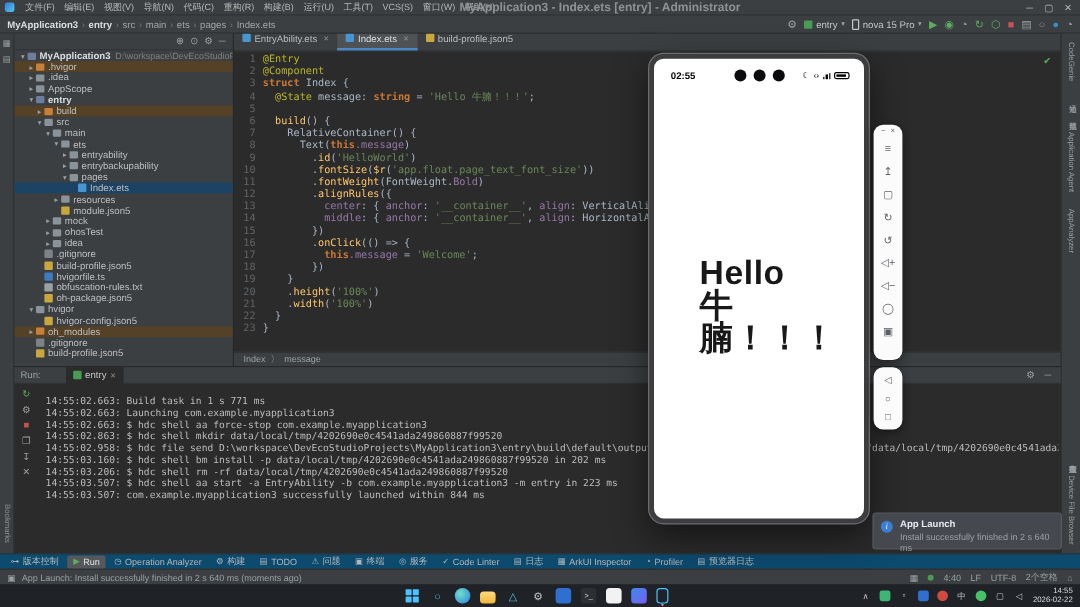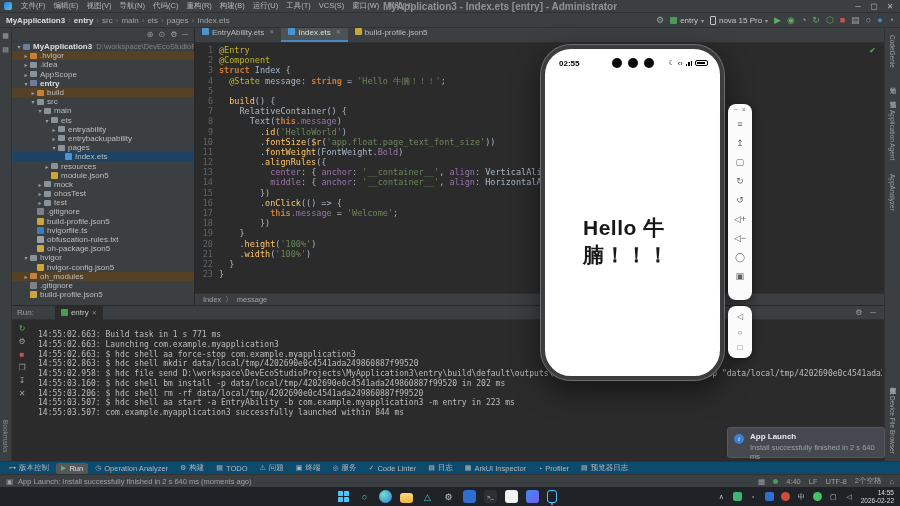--- a/index.html
+++ b/index.html
@@ -128,32 +128,32 @@
   .tb-app.phoneapp{border:1px solid #4cc2ff;border-radius:3px;width:10px;height:13px;}
   .tb-app.active-app::after{content:"";position:absolute;bottom:-3px;left:3px;right:3px;height:2px;
                             border-radius:1px;background:#9aa7b5;}
   #tray{margin-left:auto;display:flex;align-items:center;gap:7px;padding-right:6px;font-size:7px;color:#c3c6c8;}
   .tray-ic{width:9px;height:9px;display:flex;align-items:center;justify-content:center;border-radius:2px;font-size:7px;}
   .tray-ic.green{background:#3eb575;} .tray-ic.blue{background:#2f6fd0;} .tray-ic.red{background:#d04b3f;border-radius:50%;}
   .tray-ic.greenc{background:#45c265;border-radius:50%;}
   #clock{font-size:6.5px;line-height:7.5px;text-align:right;color:#d8dbde;}
 
   
-  #phone{left:541px;top:45px;width:183px;height:335px;border-radius:30px;background:#ffffff;
+  #phone{left:541px;top:45px;width:183px;height:391px;border-radius:12px;background:#ffffff;
          border:4px solid #3d3d40;box-shadow:0 0 0 1px #6d6d70,0 10px 28px rgba(0,0,0,.55);}
   #phone-status{position:absolute;left:0;top:8px;width:100%;height:12px;display:flex;align-items:center;color:#000;}
   #phone-clock{font-size:8px;font-weight:bold;margin-left:14px;}
   #cam-dots{position:absolute;left:50%;transform:translateX(-50%);display:flex;gap:6px;}
   #cam-dots i{width:10px;height:10px;border-radius:50%;background:#0b0b0d;}
   #phone-sticons{position:absolute;right:12px;display:flex;align-items:center;gap:3px;font-size:7px;}
   .sig{display:flex;align-items:flex-end;gap:1px;}
   .sig i{width:1.5px;background:#000;}
   .batt{width:13px;height:6px;border:1px solid #000;border-radius:2px;position:relative;}
   .batt::before{content:"";position:absolute;left:1px;top:1px;bottom:1px;width:8px;background:#000;}
-  #phone-msg{position:absolute;left:38px;top:165px;width:102px;font-size:21px;line-height:27px;
+  #phone-msg{position:absolute;left:38px;top:165px;width:102px;font-size:28px;line-height:27px;
              font-weight:bold;color:#181818;letter-spacing:0.5px;}
 
   
   #ctrl-panel{left:728px;top:104px;width:24px;height:196px;background:#fbfbfc;border-radius:8px;
               box-shadow:0 2px 8px rgba(0,0,0,.45);display:flex;flex-direction:column;align-items:center;
               padding-top:2px;color:#5d6166;}
   #ctrl-top{display:flex;gap:4px;font-size:6.5px;margin-bottom:2px;}
   .ctrl-ic{font-size:9px;line-height:19px;height:19px;}
   #nav-panel{left:728px;top:306px;width:24px;height:52px;background:#fbfbfc;border-radius:8px;
              box-shadow:0 2px 8px rgba(0,0,0,.45);display:flex;flex-direction:column;align-items:center;
@@ -325,21 +325,21 @@
           <span class="tree-label">mock</span>
         </div>
         <div class="tree-row" style="padding-left: 24px;">
           <span class="tree-arrow">▸</span>
           <span class="ticon folder"></span>
           <span class="tree-label">ohosTest</span>
         </div>
         <div class="tree-row" style="padding-left: 24px;">
           <span class="tree-arrow">▸</span>
           <span class="ticon folder"></span>
-          <span class="tree-label">test</span>
+          <span class="tree-label">idea</span>
         </div>
         <div class="tree-row" style="padding-left: 17px;">
           <span class="tree-arrow"></span>
           <span class="ticon file"></span>
           <span class="tree-label">.gitignore</span>
         </div>
         <div class="tree-row" style="padding-left: 17px;">
           <span class="tree-arrow"></span>
           <span class="ticon json"></span>
           <span class="tree-label">build-profile.json5</span>

